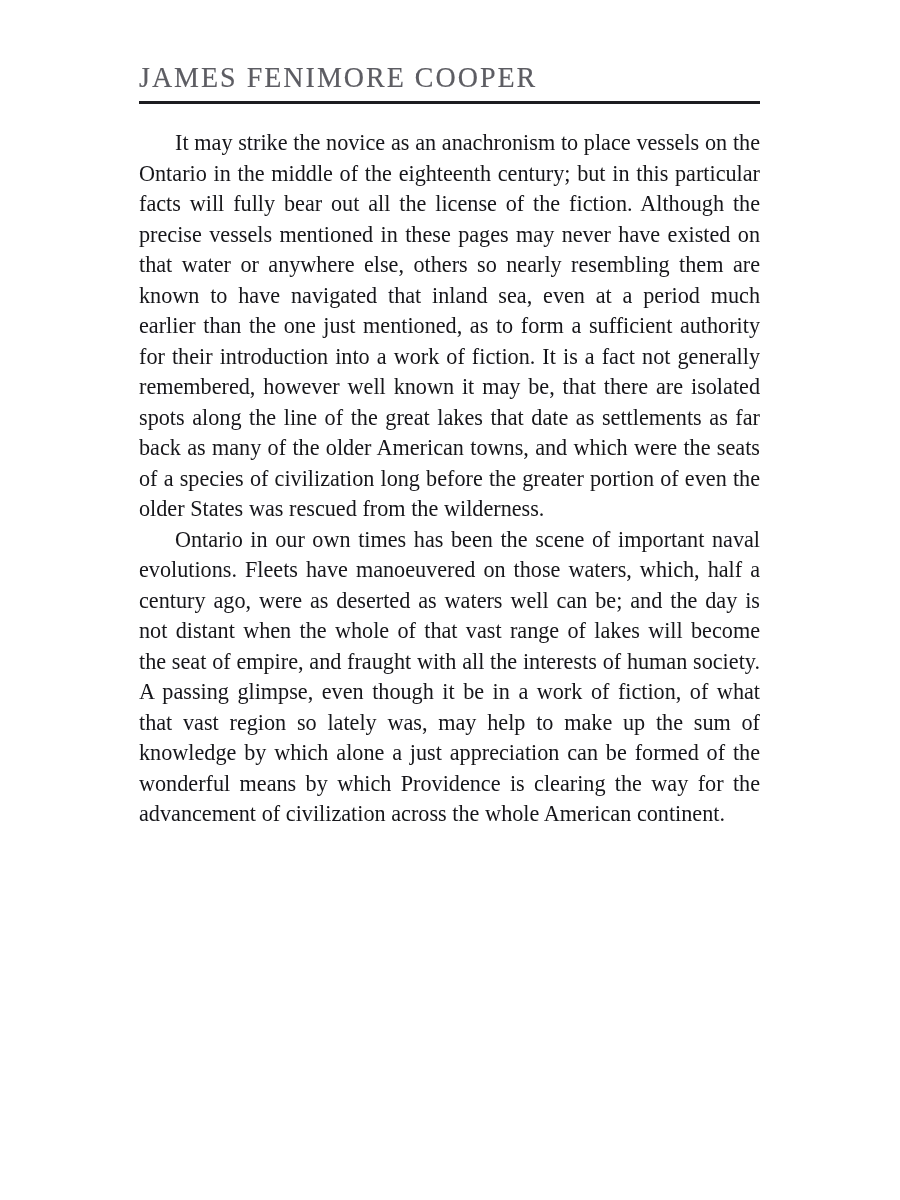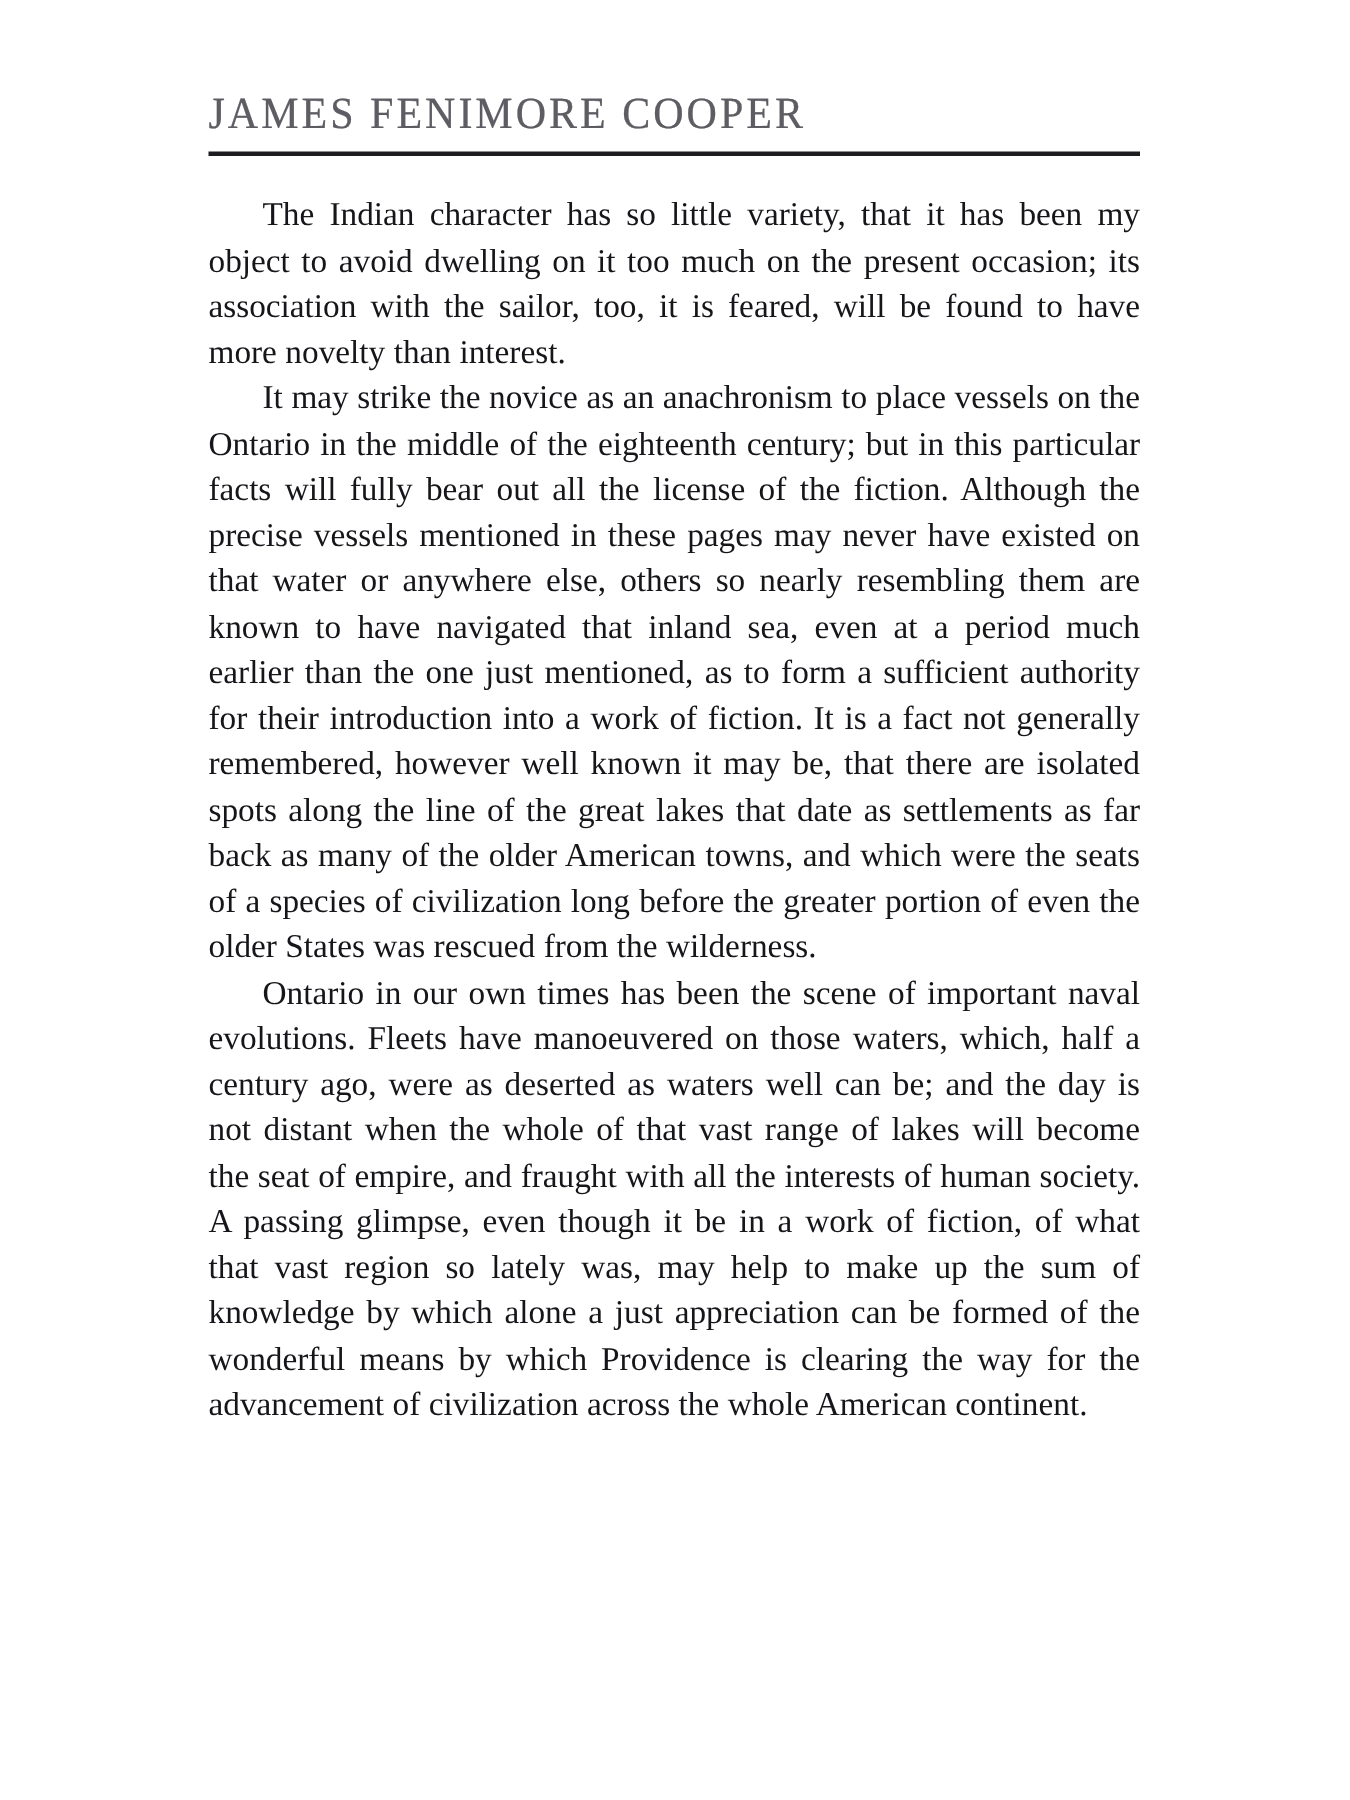--- a/index.html
+++ b/index.html
@@ -84,18 +84,17 @@
 
 <div class="page">
 
   <div class="running-head">
     <span class="running-head-title">James Fenimore Cooper</span>
   </div>
 
   <div class="head-rule"></div>
 
   <div class="textblock">
-    <p>The Indian character has so little variety, that it has been my object to avoid dwelling on it too much on the present occasion; its association with the sailor, too, it is feared, will be found to have more novelty than interest.</p>
     <p>It may strike the novice as an anachronism to place vessels on the Ontario in the middle of the eighteenth century; but in this particular facts will fully bear out all the license of the fiction. Although the precise vessels mentioned in these pages may never have existed on that water or anywhere else, others so nearly resembling them are known to have navigated that inland sea, even at a period much earlier than the one just mentioned, as to form a sufficient authority for their introduction into a work of fiction. It is a fact not generally remembered, however well known it may be, that there are isolated spots along the line of the great lakes that date as settlements as far back as many of the older American towns, and which were the seats of a species of civilization long before the greater portion of even the older States was rescued from the wilderness.</p>
     <p>Ontario in our own times has been the scene of important naval evolutions. Fleets have manoeuvered on those waters, which, half a century ago, were as deserted as waters well can be; and the day is not distant when the whole of that vast range of lakes will become the seat of empire, and fraught with all the interests of human society. A passing glimpse, even though it be in a work of fiction, of what that vast region so lately was, may help to make up the sum of knowledge by which alone a just appreciation can be formed of the wonderful means by which Providence is clearing the way for the advancement of civilization across the whole American continent.</p>
   </div>
 
 </div>
 
 </body></html>

